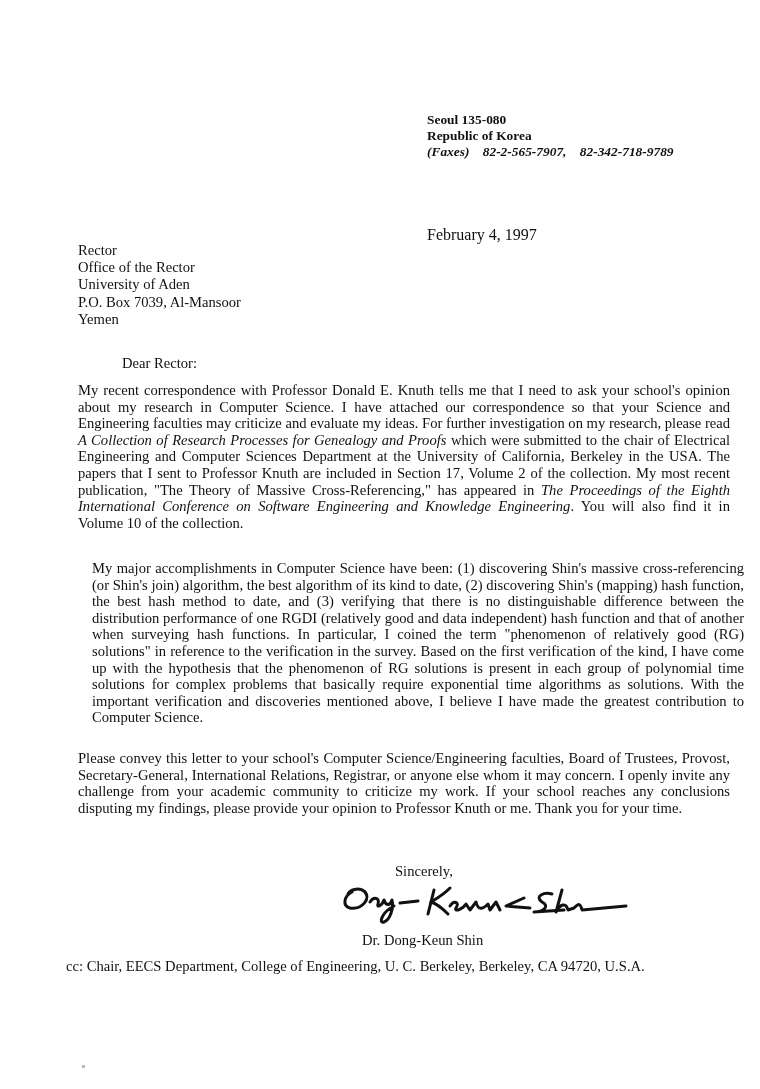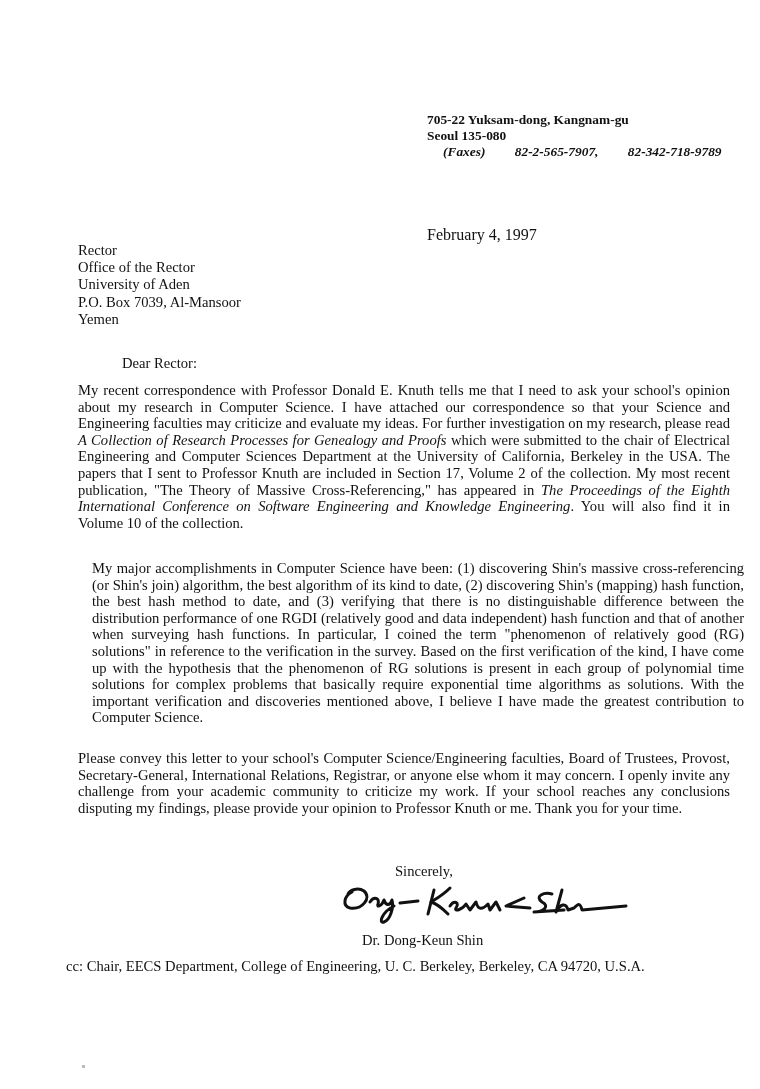--- a/index.html
+++ b/index.html
@@ -6,21 +6,21 @@
   body {
     width: 760px; height: 1089px; position: relative; overflow: hidden;
     font-family: "Liberation Serif", serif; color: #111111;
     font-size: 14.6px; line-height: 17px;
   }
   .sender {
     position: absolute; left: 427px; top: 112px;
     font-weight: bold; font-size: 13.4px; line-height: 16.2px;
   }
   .sender .faxes { font-style: italic; }
-  .sender .faxes span { margin-right: 10px; margin-left: 16px; }
+  .sender .faxes span { margin-right: 10px; }
   .date { position: absolute; left: 427px; top: 226px; font-size: 16px; }
   .recipient { position: absolute; left: 78px; top: 242px; line-height: 17.2px; }
   .salutation { position: absolute; left: 78px; top: 355px; margin-left: 44px; }
   .para {
     position: absolute; left: 78px; width: 652px;
     text-align: justify; line-height: 16.6px;
   }
   .p1 { top: 382px; }
   .p2 { top: 560px; margin-left: 14px; }
   .p3 { top: 750px; }
@@ -29,22 +29,22 @@
   .signature { position: absolute; left: 338px; top: 880px; width: 290px; height: 48px; }
   .signer { position: absolute; left: 362px; top: 932px; }
   .cc { position: absolute; left: 66px; top: 958px; }
   .speck { position: absolute; left: 82px; top: 1065px; width: 3px; height: 3px; background: #bbb; }
   .line { display: block; }
 </style>
 </head>
 <body>
 
 <div class="sender">
-  <span class="line">705-22 Yuksam-dong, Kangnam-gu</span>
   <span class="line">Seoul 135-080</span>
+  <span class="line">Republic of Korea</span>
   <span class="line faxes">
     <span>(Faxes)</span>
     <span>82-2-565-7907,</span>
     <span>82-342-718-9789</span>
   </span>
 </div>
 
 <div class="date">February 4, 1997</div>
 
 <div class="recipient">

